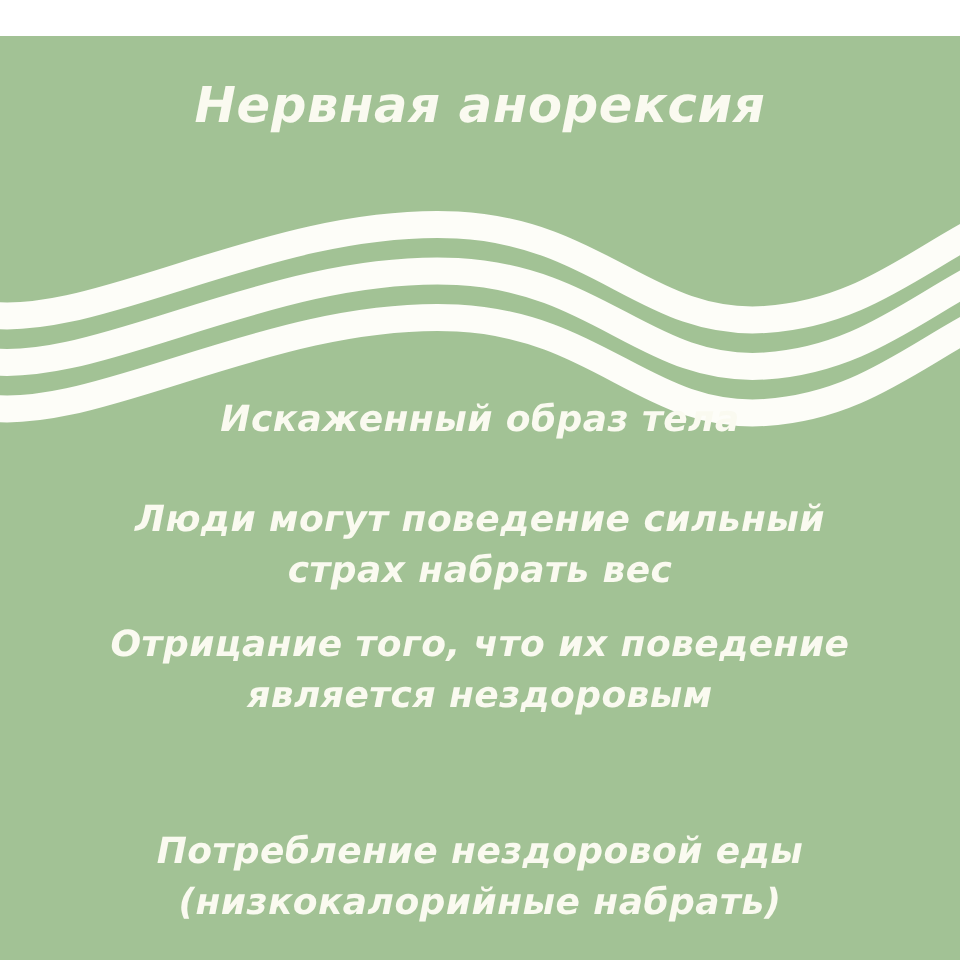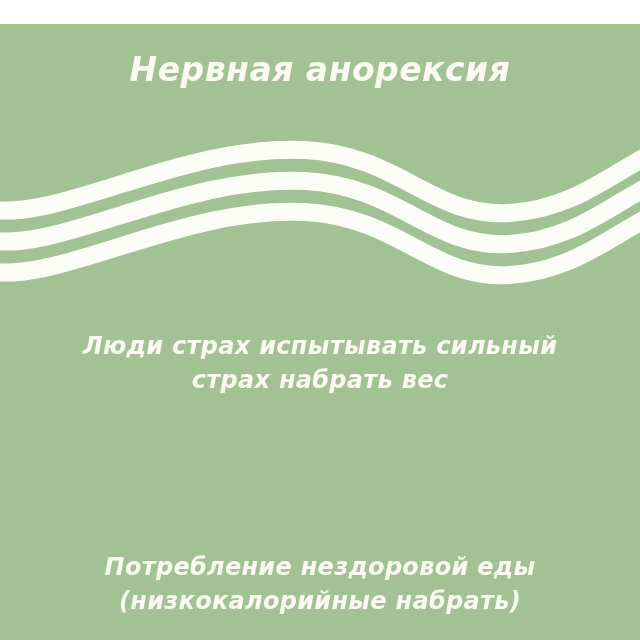--- a/index.html
+++ b/index.html
@@ -74,22 +74,25 @@
 <div class="poster">
 
   <h1 class="poster-title">Нервная анорексия</h1>
 
   <svg class="wave-svg" width="640" height="640" viewBox="0 0 640 640" aria-hidden="true">
     <path d="M-14 185 C60 199 180 120 305 126 C400 131 432 194 510 189 C572 185 608 152 654 128"></path>
     <path transform="translate(0,31)" d="M-14 185 C60 199 180 120 305 126 C400 131 432 194 510 189 C572 185 608 152 654 128"></path>
     <path transform="translate(0,62)" d="M-14 185 C60 199 180 120 305 126 C400 131 432 194 510 189 C572 185 608 152 654 128"></path>
   </svg>
 
+  <p class="symptom p1">Искаженный образ тела</p>
 
-  <p class="symptom p2">Люди страх испытывать сильный
+  <p class="symptom p2">Люди могут поведение сильный
 страх набрать вес</p>
 
+  <p class="symptom p3">Отрицание того, что их поведение
+является нездоровым</p>
 
 
   <p class="symptom p5">Потребление нездоровой еды
 (низкокалорийные набрать)</p>
 
 </div>
 
 </body></html>

